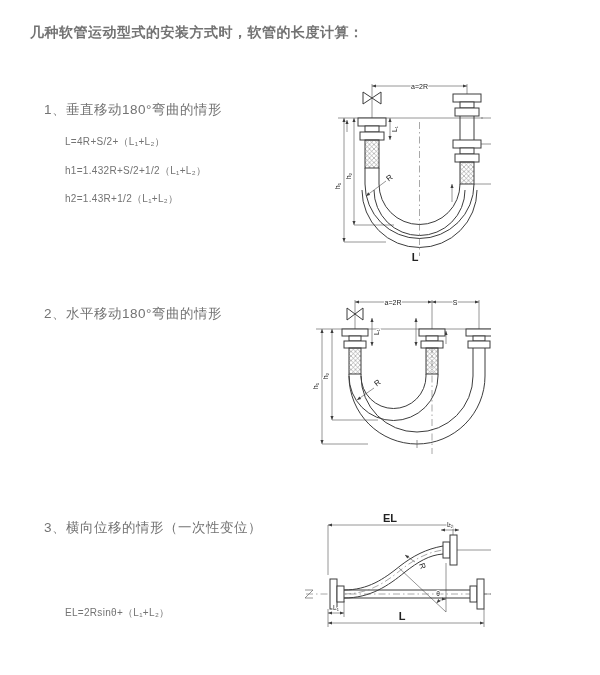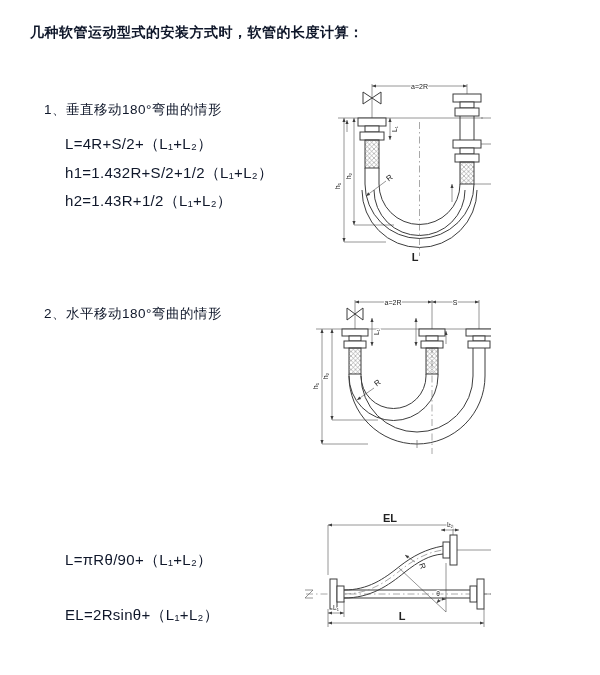--- a/index.html
+++ b/index.html
@@ -1,20 +1,20 @@
 <!DOCTYPE html>
 <html><head>
 <meta charset="utf-8">
 <style>
   html,body{margin:0;padding:0;background:#ffffff;}
   .page{position:relative;width:491px;height:675px;background:#fff;
-        font-family:"Liberation Sans",sans-serif;color:#0f172a;overflow:hidden;}
+        font-family:"Liberation Sans",sans-serif;color:#737373;overflow:hidden;}
   .title{position:absolute;left:30px;top:24px;font-size:14px;font-weight:700;letter-spacing:.5px;}
   .sec-heading{position:absolute;font-size:13.5px;font-weight:400;letter-spacing:.5px;}
-  .formula{position:absolute;font-size:15px;font-weight:400;letter-spacing:.3px;}
+  .formula{position:absolute;font-size:10px;font-weight:400;letter-spacing:.3px;}
   svg.diagram{position:absolute;}
   svg text{font-family:"Liberation Sans",sans-serif;fill:#222;
            paint-order:stroke;stroke:#fff;stroke-width:2px;stroke-linejoin:round;}
   .dimtxt{font-size:7px;}
   .dimtxt-sm{font-size:6.5px;}
   .rlbl{font-size:8px;}
   .biglbl{font-size:11px;font-weight:600;}
   .obj{stroke:#3d3d3d;stroke-width:1;fill:none;}
   .thin{stroke:#5d5d5d;stroke-width:.65;fill:none;}
   .cl{stroke:#787878;stroke-width:.65;fill:none;stroke-dasharray:7 3 1.5 3;}
@@ -28,21 +28,21 @@
 
   <div class="title">几种软管运动型式的安装方式时，软管的长度计算：</div>
 
   <div class="sec-heading" style="left:44px;top:101px">1、垂直移动180°弯曲的情形</div>
   <div class="formula" style="left:65px;top:135px">L=4R+S/2+（L₁+L₂）</div>
   <div class="formula" style="left:65px;top:164px">h1=1.432R+S/2+1/2（L₁+L₂）</div>
   <div class="formula" style="left:65px;top:192px">h2=1.43R+1/2（L₁+L₂）</div>
 
   <div class="sec-heading" style="left:44px;top:305px">2、水平移动180°弯曲的情形</div>
 
-  <div class="formula" style="left:65px;top:551px">L=πRθ/90+（L₁+L₂）</div>
+  <div class="sec-heading" style="left:44px;top:519px">3、横向位移的情形（一次性变位）</div>
   <div class="formula" style="left:65px;top:606px">EL=2Rsinθ+（L₁+L₂）</div>
 
   <svg class="diagram" style="left:302px;top:68px" width="255" height="196" viewBox="0 0 255 196">
     <defs>
       <marker id="arrA" viewBox="0 0 8 8" refX="7.5" refY="4" markerWidth="7" markerHeight="7" orient="auto-start-reverse">
         <path d="M0.5,1.2 L7.5,4 L0.5,6.8 Z" fill="#3d3d3d"></path>
       </marker>
       <pattern id="braidA" width="4.5" height="4.5" patternUnits="userSpaceOnUse">
         <path d="M0,4.5 L4.5,0 M0,0 L4.5,4.5" stroke="#8a8a8a" stroke-width="0.55" fill="none"></path>
       </pattern>

